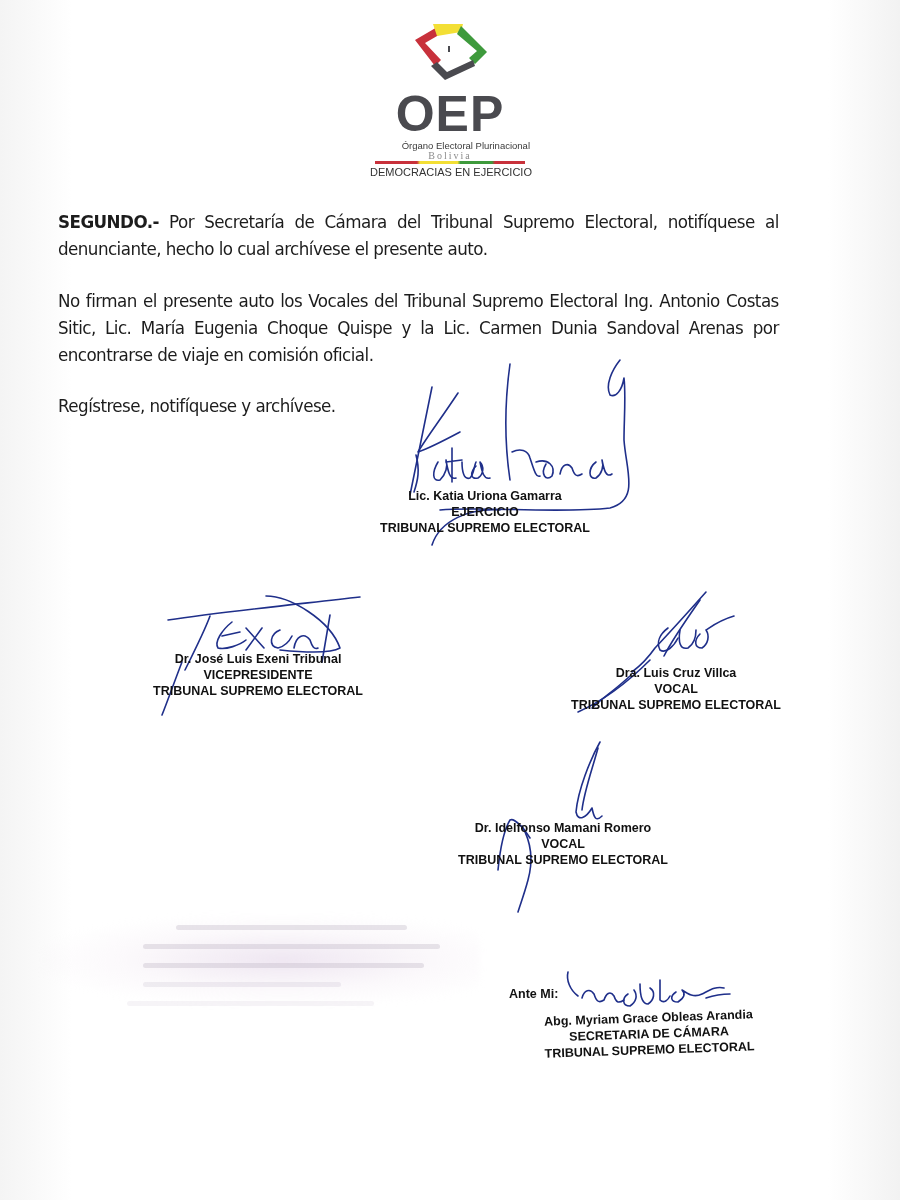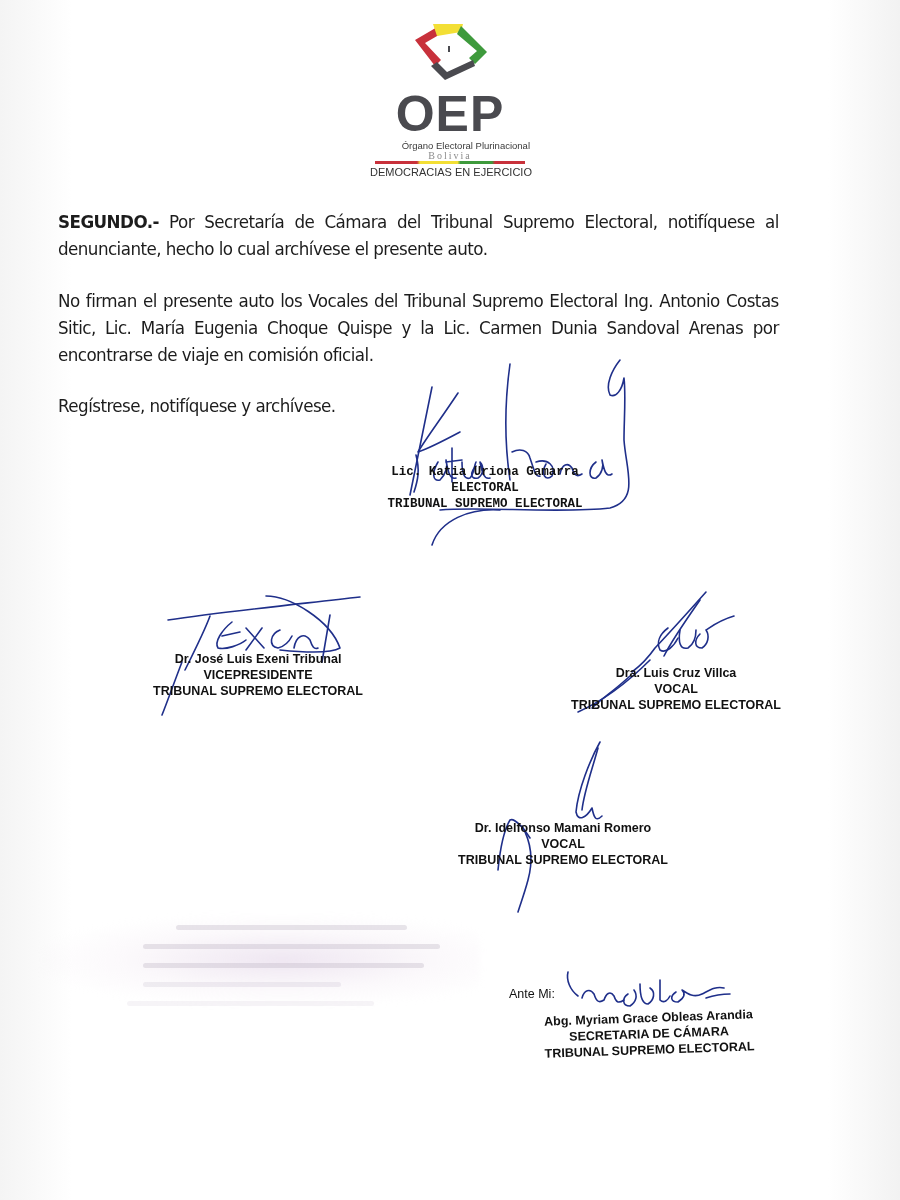--- a/index.html
+++ b/index.html
@@ -114,30 +114,30 @@
       font-weight: bold;
       font-size: 12.5px;
       line-height: 16px;
       color: #111;
       text-align: center;
       white-space: nowrap;
     }
     .sig-block .name { display:block; }
     .sig-block .role { display:block; }
     .sig-block .org  { display:block; }
-    #sig-katia { left: 378px; top: 464px; width: 214px; font-family: Liberation Mono, monospace; }
+    #sig-katia { left: 378px; top: 488px; width: 214px; }
     #sig-exeni { left: 150px; top: 651px; width: 216px; }
     #sig-lucy  { left: 570px; top: 665px; width: 212px; }
     #sig-idel  { left: 455px; top: 820px; width: 216px; text-align: center; }
     #sig-myriam { left: 530px; top: 1010px; width: 238px; transform: rotate(-2deg); }
     .ante {
       position: absolute;
       left: 509px; top: 987px;
       font-family: "Liberation Sans", sans-serif;
-      font-weight: normal;
+      font-weight: bold;
       font-size: 12.5px;
       color: #111;
     }
     .ink {
       position: absolute;
       left: 0; top: 0;
       width: 900px; height: 1200px;
       pointer-events: none;
     }
     .ink path {
@@ -244,21 +244,21 @@
     <path d="M628 994 C622 998 622 1006 630 1006 C636 1002 638 996 634 990"></path>
     <path d="M640 984 C640 994 642 1004 648 1004 C654 1000 656 992 650 988"></path>
     <path d="M660 980 L660 1000 C664 1004 668 1000 670 996"></path>
     <path d="M676 992 C670 996 670 1002 678 1002 C684 998 686 994 682 990 C688 994 694 998 702 994 C710 990 716 986 724 988"></path>
     <path d="M706 998 C712 996 720 994 730 994"></path>
   </g>
 </svg>
 
 <div class="sig-block" id="sig-katia">
   <span class="name">Lic. Katia Uriona Gamarra</span>
-  <span class="role">ELECTORAL</span>
+  <span class="role">EJERCICIO</span>
   <span class="org">TRIBUNAL SUPREMO ELECTORAL</span>
 </div>
 
 <div class="sig-block" id="sig-exeni">
   <span class="name">Dr. José Luis Exeni Tribunal</span>
   <span class="role">VICEPRESIDENTE</span>
   <span class="org">TRIBUNAL SUPREMO ELECTORAL</span>
 </div>
 
 <div class="sig-block" id="sig-lucy">

